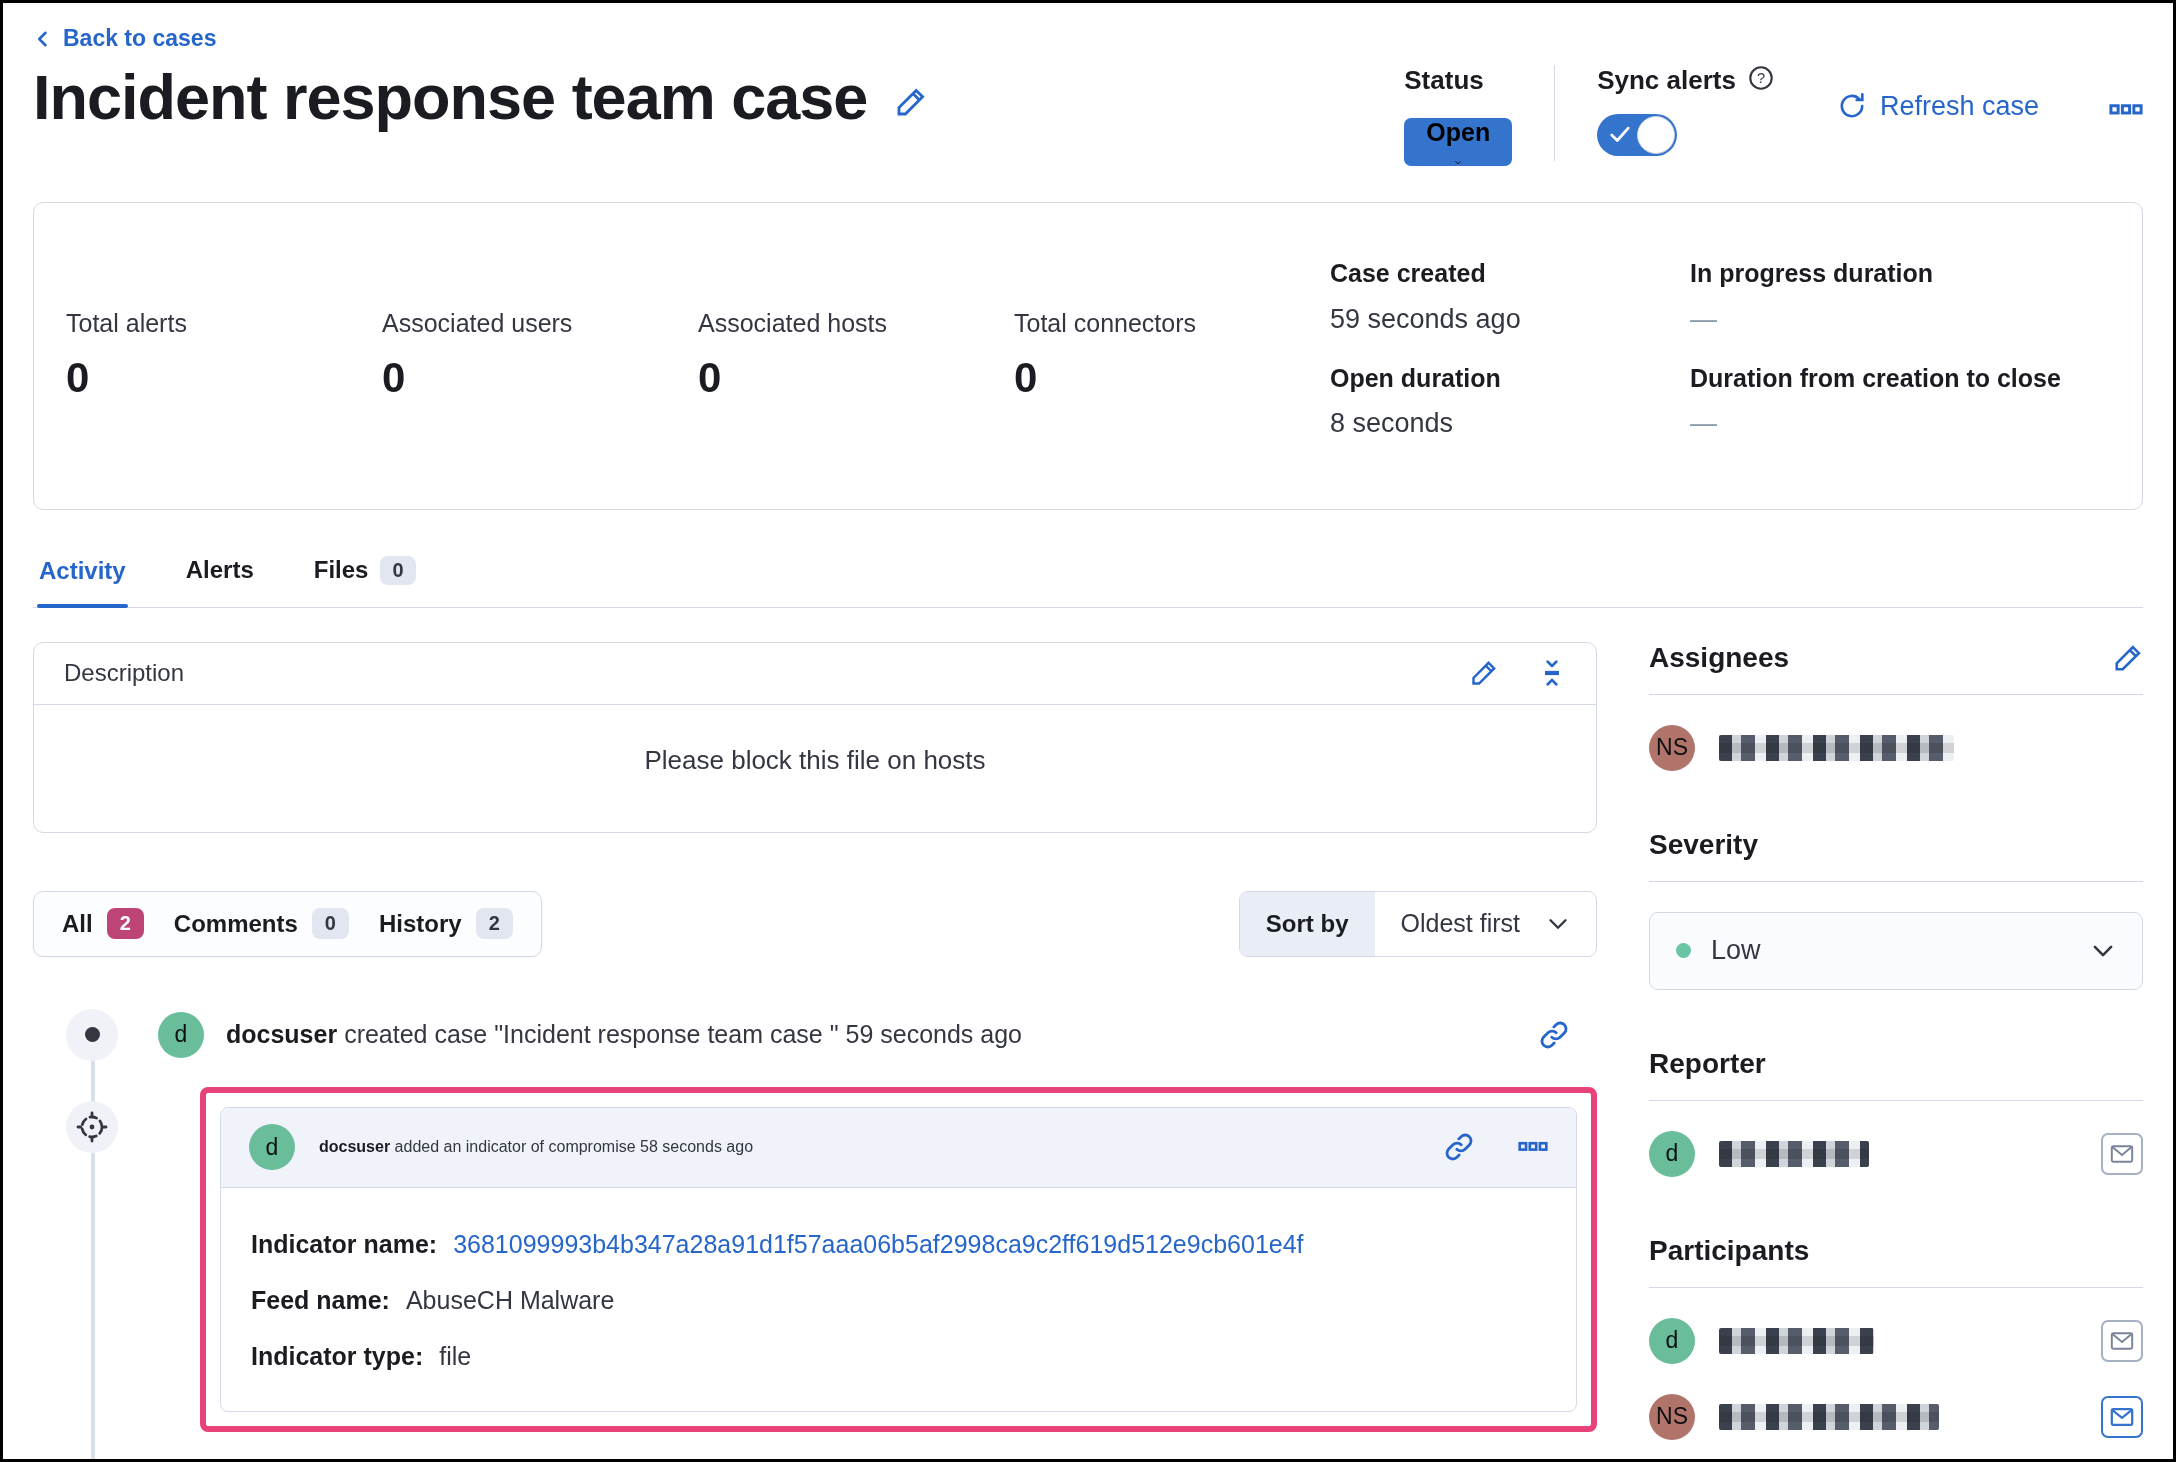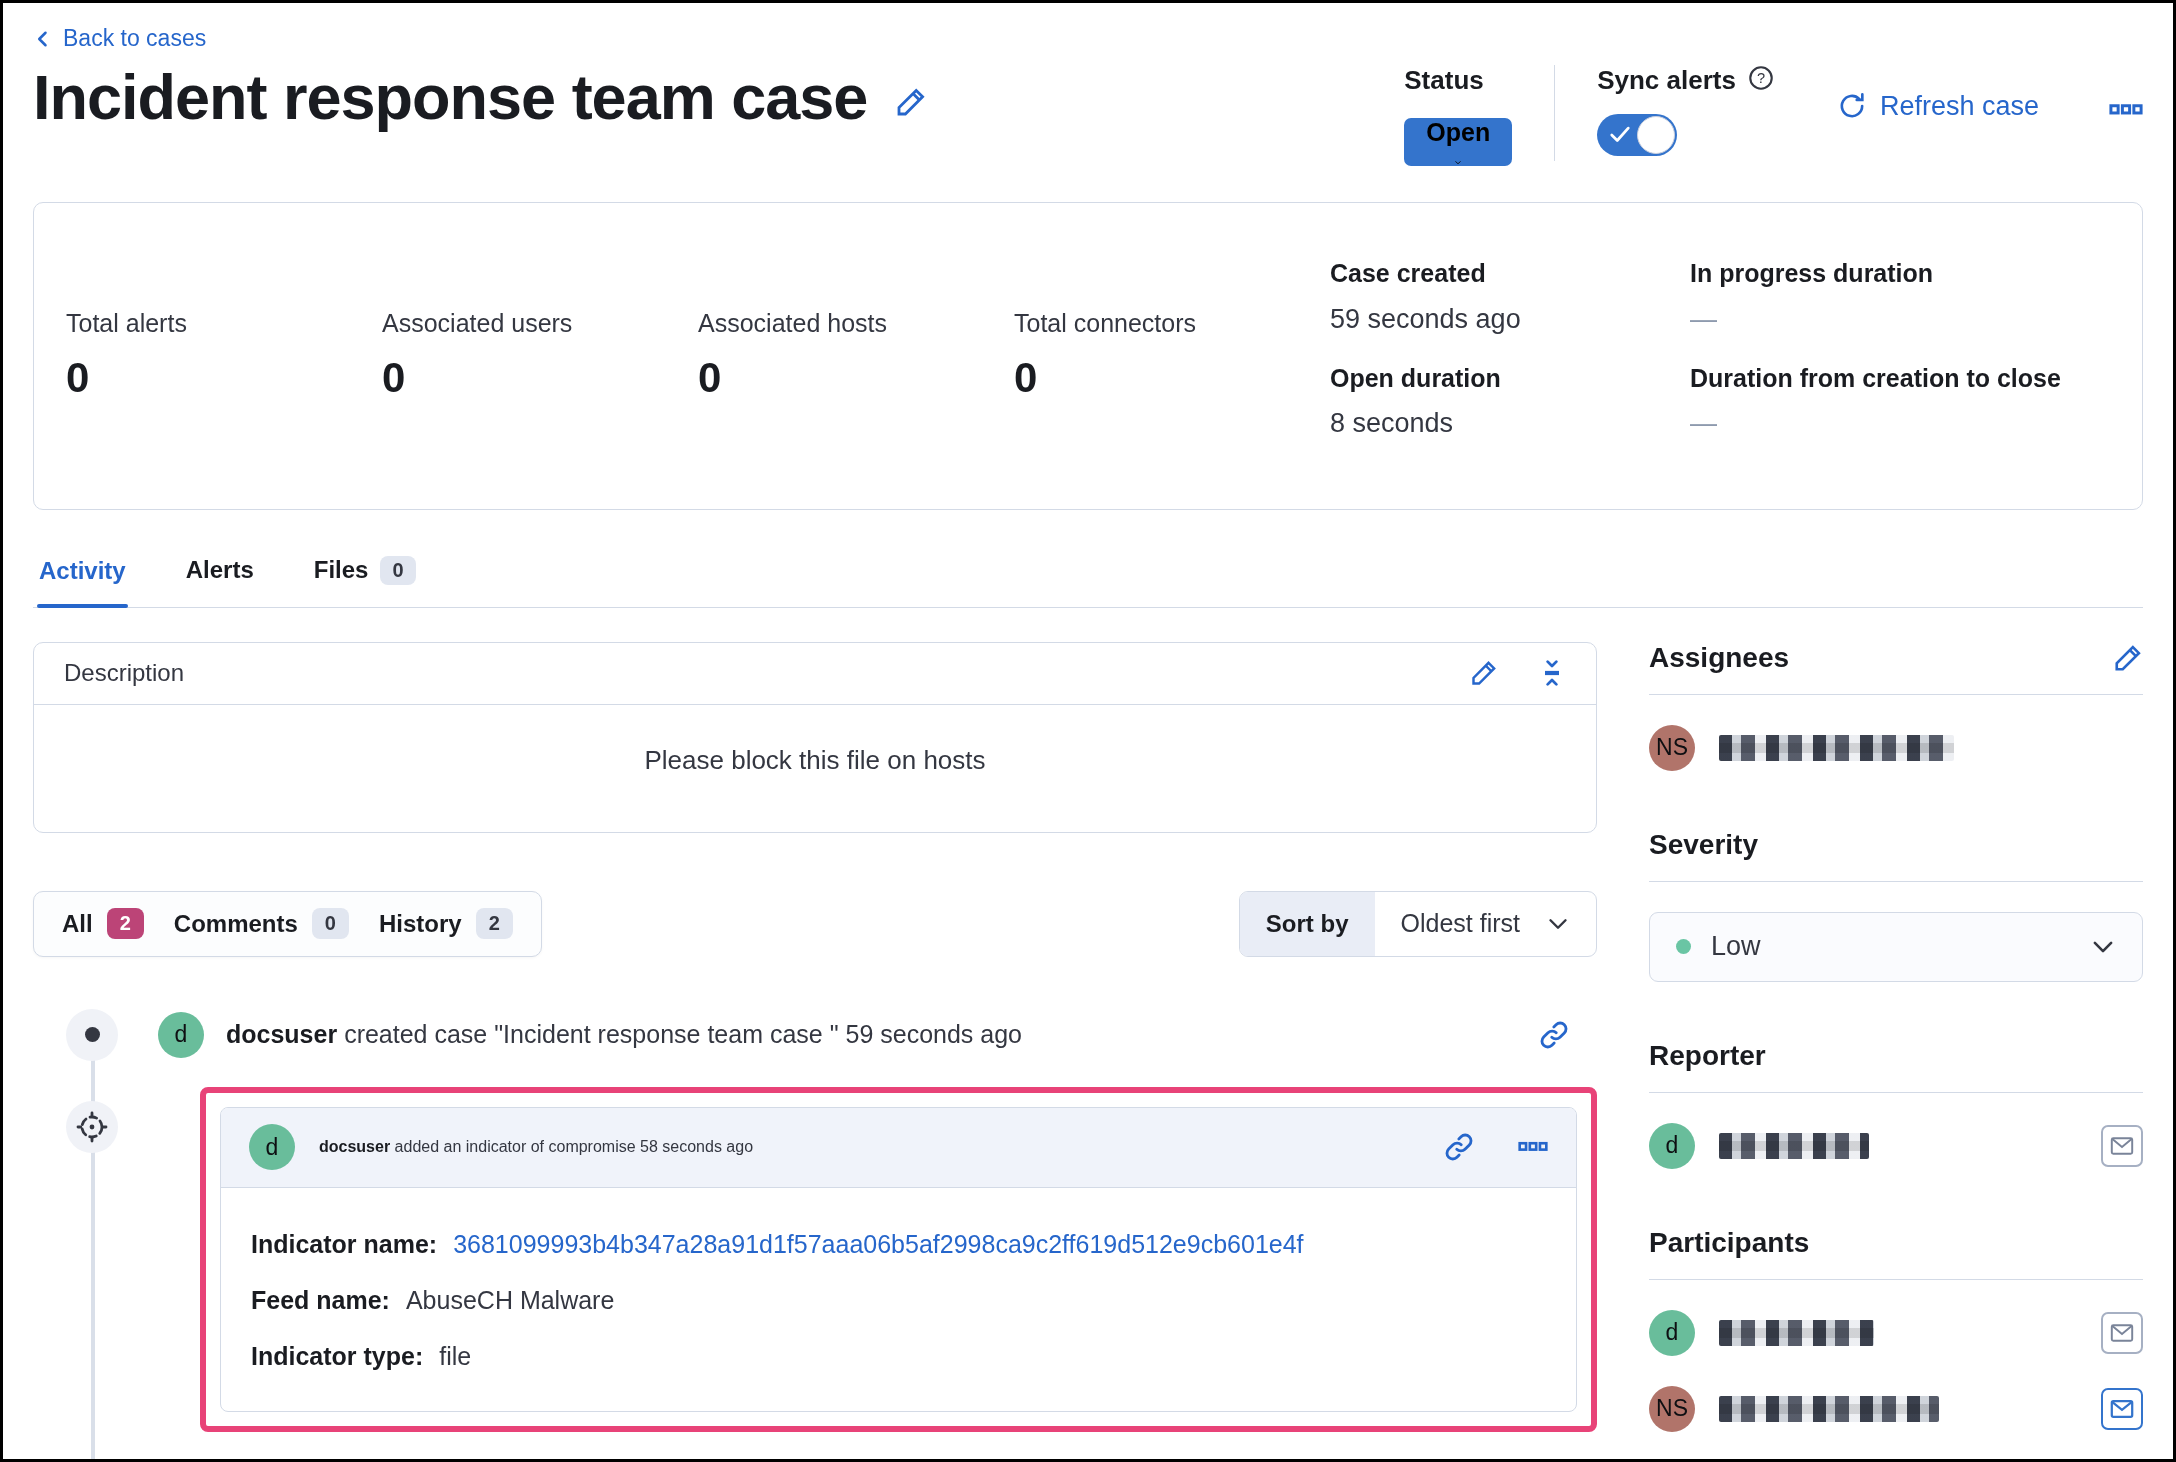--- a/index.html
+++ b/index.html
@@ -7,21 +7,21 @@
   body { font-family:"Liberation Sans", sans-serif; color:#343741; }
 
   .screen{
     position:relative; width:2176px; height:1462px;
     border:3px solid #000; background:#fff; overflow:hidden;
     padding:0 30px;
   }
 
   
   .backbar{ margin-top:22px; }
-  .back-link{ display:inline-flex; align-items:center; gap:10px; color:#2666cb; font-size:23px; font-weight:400; cursor:pointer; }
+  .back-link{ display:inline-flex; align-items:center; gap:10px; color:#2666cb; font-size:23px; font-weight:700; cursor:pointer; }
   .back-link svg{ width:20px; height:20px; }
 
   .header-row{ display:flex; align-items:flex-start; margin-top:10px; }
   .title-wrap{ display:flex; align-items:center; gap:28px; }
   h1.case-title{ margin:0; font-size:63px; font-weight:700; color:#1a1c21; letter-spacing:-1px; line-height:1.1; }
   .title-edit{ color:#2666cb; margin-top:14px; cursor:pointer; }
   .title-edit svg{ width:32px; height:32px; }
 
   .header-actions{ margin-left:auto; display:flex; align-items:flex-start; padding-top:2px; }
   .status-block .blk-label, .sync-block .blk-label{ font-size:26px; font-weight:700; color:#1a1c21; }
@@ -133,21 +133,21 @@
     margin-left:24px; height:26px; border-radius:2px;
     background:
       repeating-linear-gradient(90deg, rgba(42,48,62,.92) 0 13px, rgba(150,160,175,.45) 13px 22px, rgba(58,64,80,.85) 22px 36px, rgba(205,210,220,.35) 36px 47px),
       linear-gradient(180deg, rgba(255,255,255,.25) 0 8px, rgba(0,0,0,.12) 8px 18px, rgba(255,255,255,.3) 18px 26px);
     background-blend-mode:multiply;
   }
   .mail-btn{ margin-left:auto; width:42px; height:42px; border:2px solid #a6b0c3; border-radius:7px; display:flex; align-items:center; justify-content:center; color:#7a8499; cursor:pointer; background:#fff; }
   .mail-btn.blue{ border-color:#3474cc; color:#3474cc; }
   .mail-btn svg{ width:24px; height:24px; }
 
-  .severity-select{ margin-top:30px; height:70px; border:1px solid #d3dae6; border-radius:9px; background:#fafbfe; display:flex; align-items:center; padding:7px 26px; cursor:pointer; }
+  .severity-select{ margin-top:30px; height:78px; border:1px solid #d3dae6; border-radius:9px; background:#fafbfe; display:flex; align-items:center; padding:7px 26px; cursor:pointer; }
   .sev-dot{ width:15px; height:15px; border-radius:50%; background:#6ac5a4; }
   .sev-label{ margin-left:20px; font-size:27px; color:#343741; }
   .severity-select svg{ margin-left:auto; width:26px; height:26px; color:#343741; }
 </style>
 </head>
 <body>
 
 <div class="screen">
 
   <div class="backbar">

